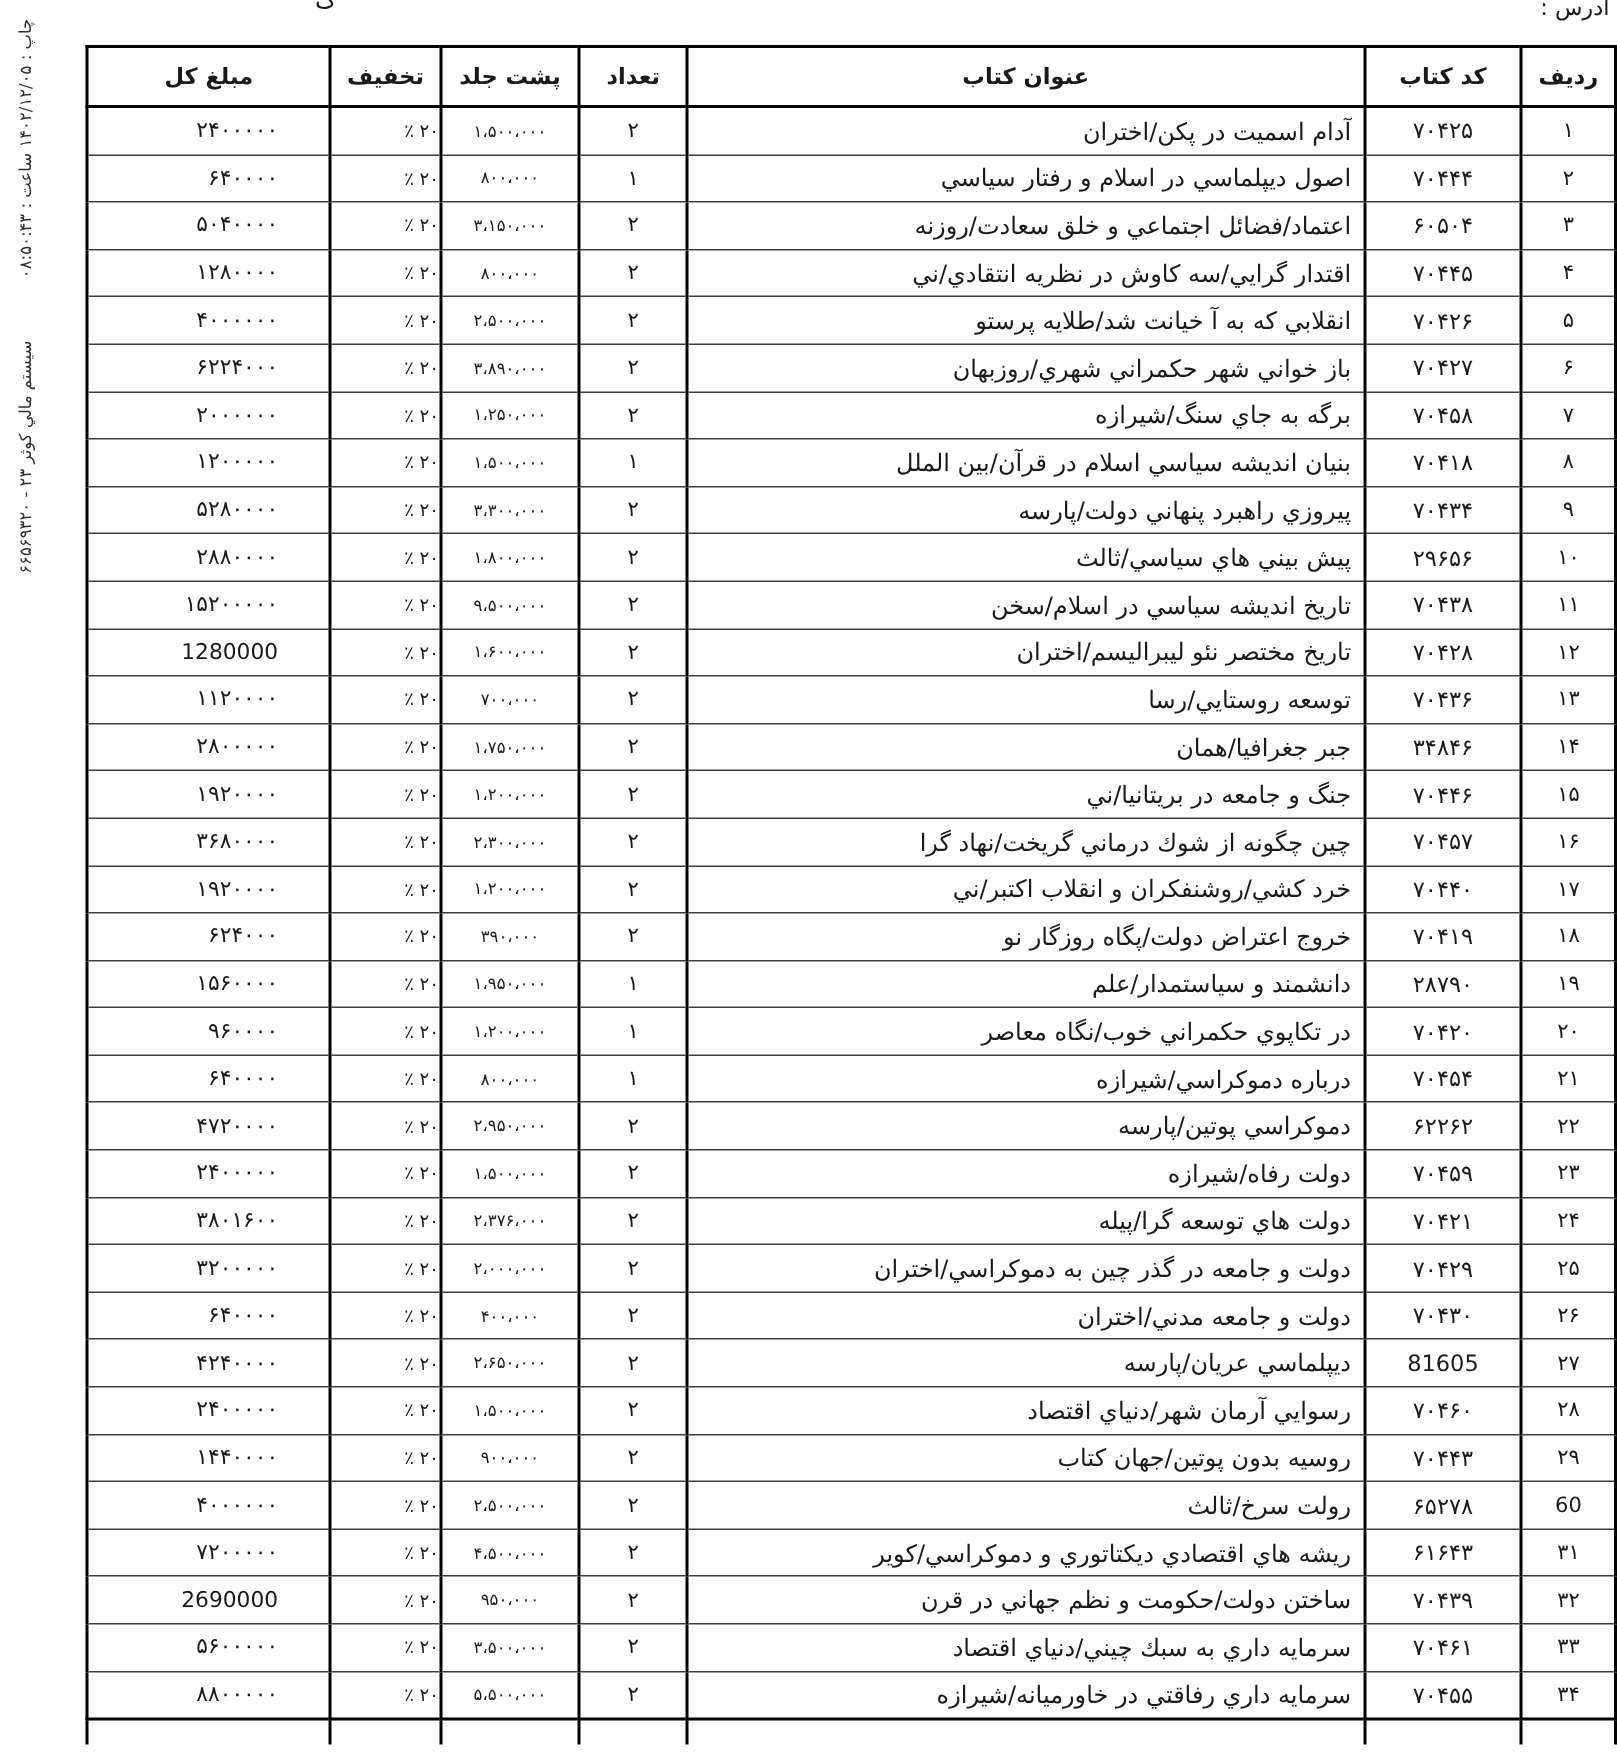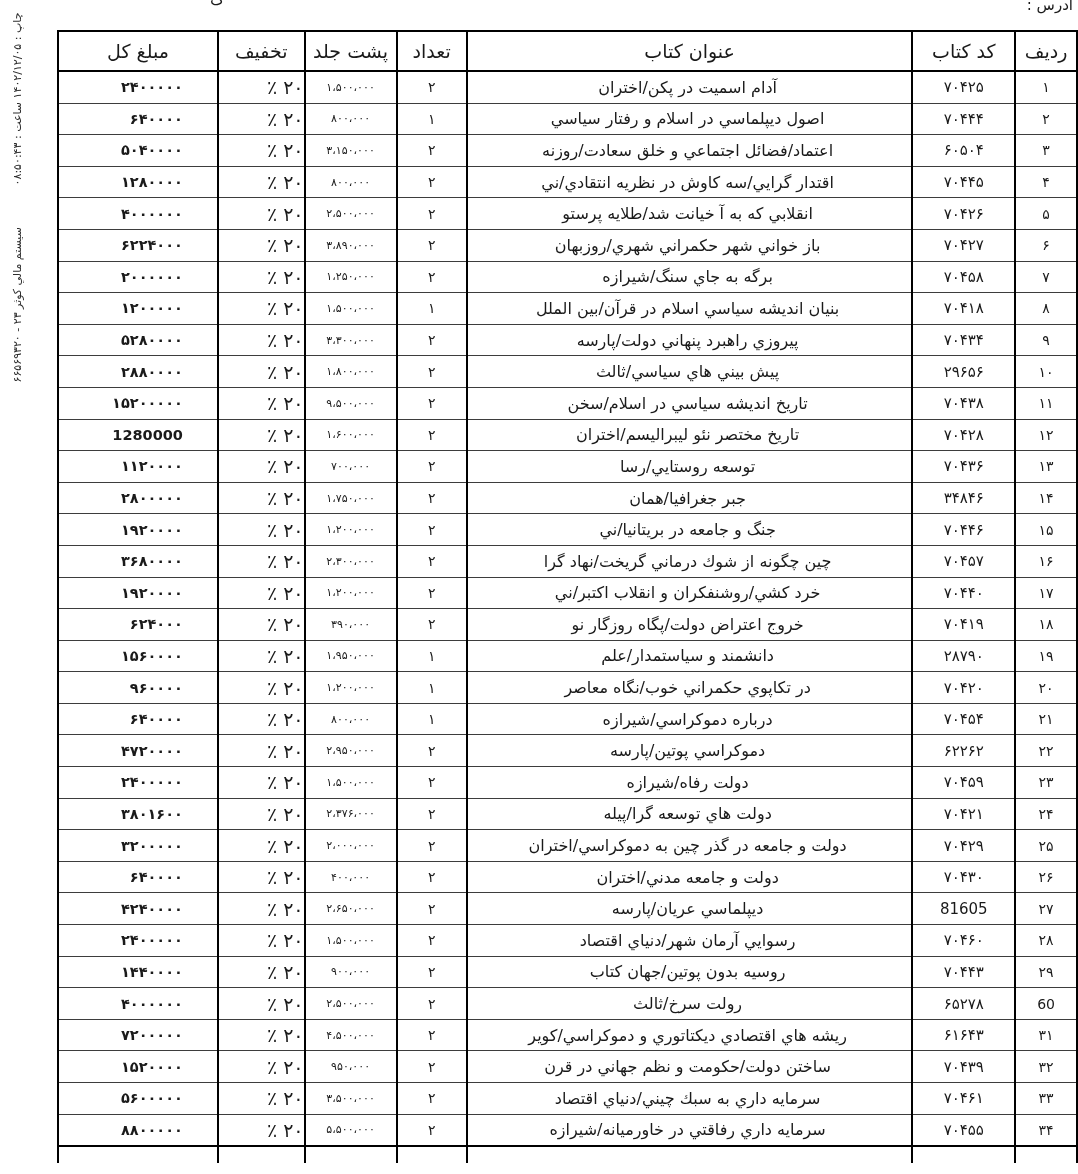--- a/index.html
+++ b/index.html
@@ -42,31 +42,31 @@
   col.c6 { width: 67px; }   
   col.c7 { width: 163px; }  
   th, td {
     border-left: 2px solid #000; border-right: 2px solid #000;
     border-top: 1px solid #3d3d3d; border-bottom: 1px solid #3d3d3d;
     padding: 0; vertical-align: middle; text-align: center;
     overflow: hidden; white-space: nowrap;
   }
   thead th {
     border-top: 2px solid #000; border-bottom: 2px solid #000;
-    height: 38px; font-weight: normal; font-size: 19px;
+    height: 38px; font-weight: bold; font-size: 15px;
   }
   tbody td { height: 30.6px; font-size: 14.5px; }
   tbody tr:last-child td { border-bottom: 2px solid #000; margin-top: 16px; }
   td.c-idx  { font-size: 14px; }
   td.c-code { font-size: 15px; }
-  td.c-title { text-align: center; padding: 0 8px 0 4px; font-size: 16px; }
+  td.c-title { text-align: right; padding: 0 8px 0 4px; font-size: 16px; }
   td.c-qty  { font-size: 14px; }
   td.c-price{ font-size: 11px; }
-  td.c-disc { font-size: 19px; padding-left: 48px; }
-  td.c-total{ text-align: right; padding-left: 4px; padding-right: 34px; font-size: 14.5px; font-weight: bold; }
+  td.c-disc { font-size: 12px; padding-left: 48px; }
+  td.c-total{ text-align: right; padding-left: 4px; padding-right: 34px; font-size: 14.5px; }
   tfoot td {
     height: 16px;
     border-bottom: none; border-top: 2px solid #000;
   }
 </style>
 </head>
 <body>
 
 <div class="side-text">
   <span>چاپ : ۱۴۰۲/۱۲/۰۵ ساعت : ۰۸:۵۰:۴۳</span>
@@ -379,21 +379,21 @@
     <td class="c-disc" dir="ltr">٪ ۲۰</td>
     <td class="c-total">۷۲۰۰۰۰۰</td>
   </tr>
         <tr>
     <td class="c-idx">۳۲</td>
     <td class="c-code">۷۰۴۳۹</td>
     <td class="c-title">ساختن دولت/حکومت و نظم جهاني در قرن</td>
     <td class="c-qty">۲</td>
     <td class="c-price">۹۵۰،۰۰۰</td>
     <td class="c-disc" dir="ltr">٪ ۲۰</td>
-    <td class="c-total">۱۵۲۰۰۰۰</td>
+    <td class="c-total">2690000</td>
   </tr>
         <tr>
     <td class="c-idx">۳۳</td>
     <td class="c-code">۷۰۴۶۱</td>
     <td class="c-title">سرمایه داري به سبك چیني/دنیاي اقتصاد</td>
     <td class="c-qty">۲</td>
     <td class="c-price">۳،۵۰۰،۰۰۰</td>
     <td class="c-disc" dir="ltr">٪ ۲۰</td>
     <td class="c-total">۵۶۰۰۰۰۰</td>
   </tr>

